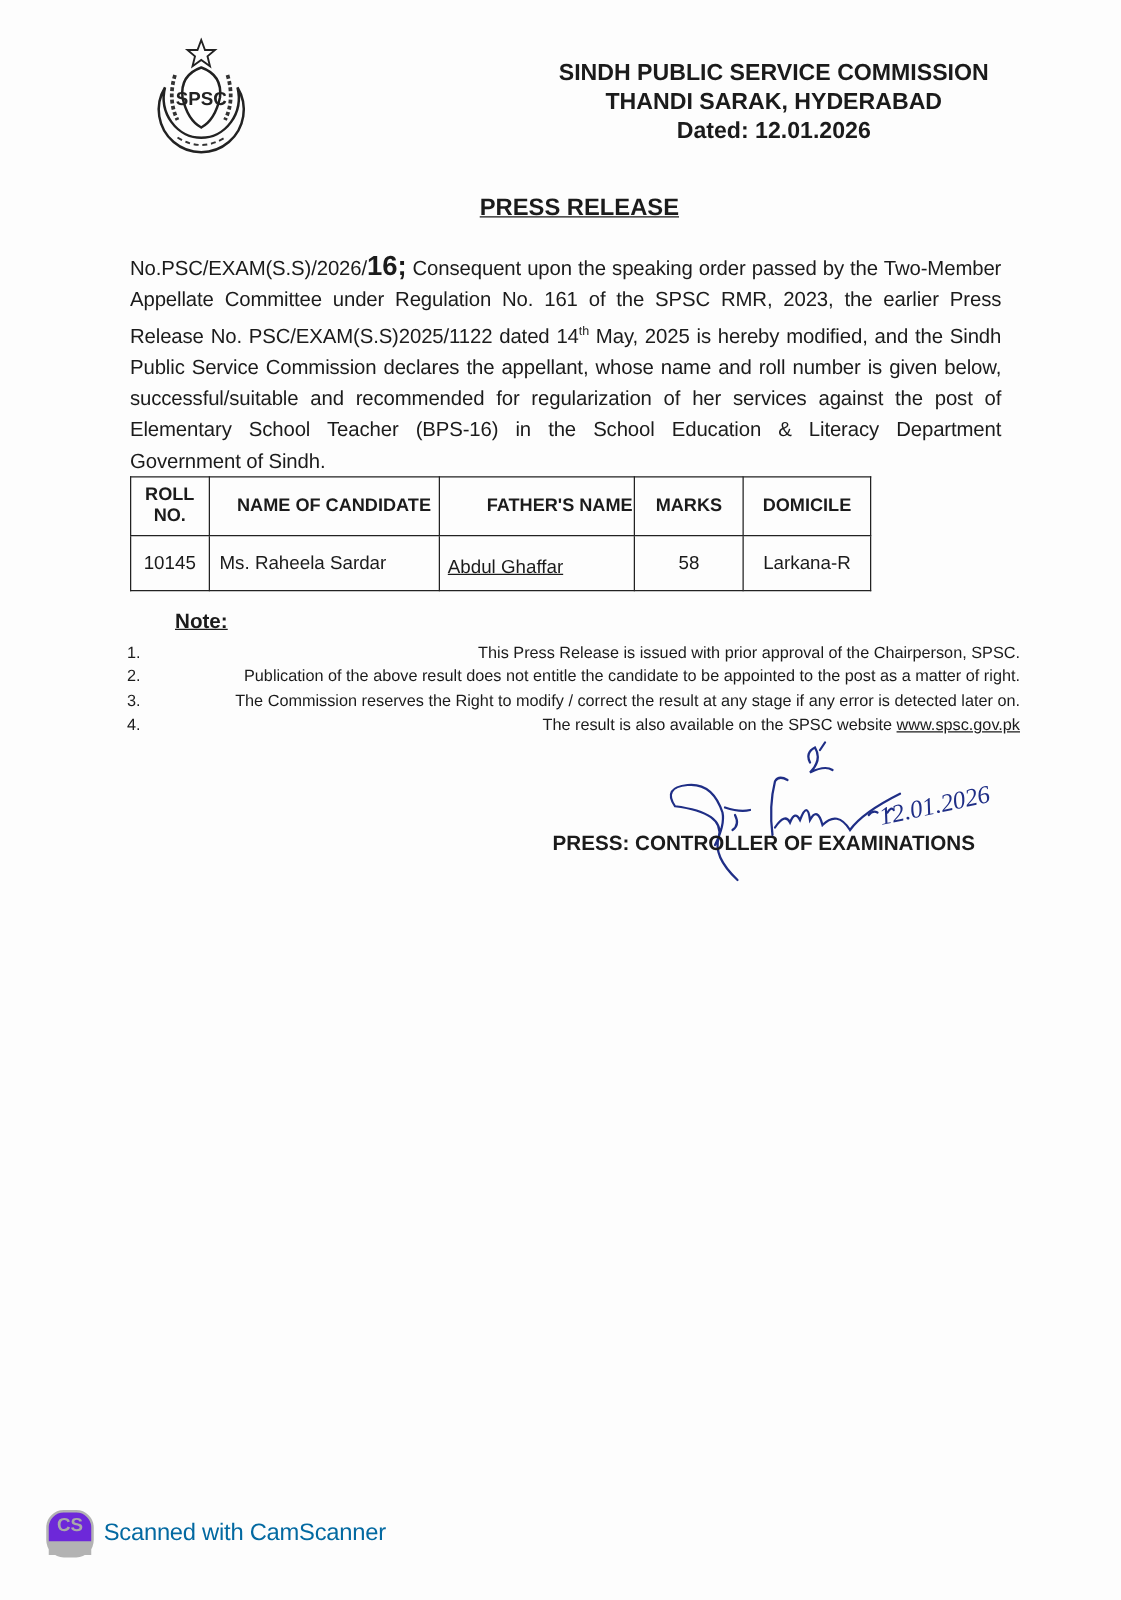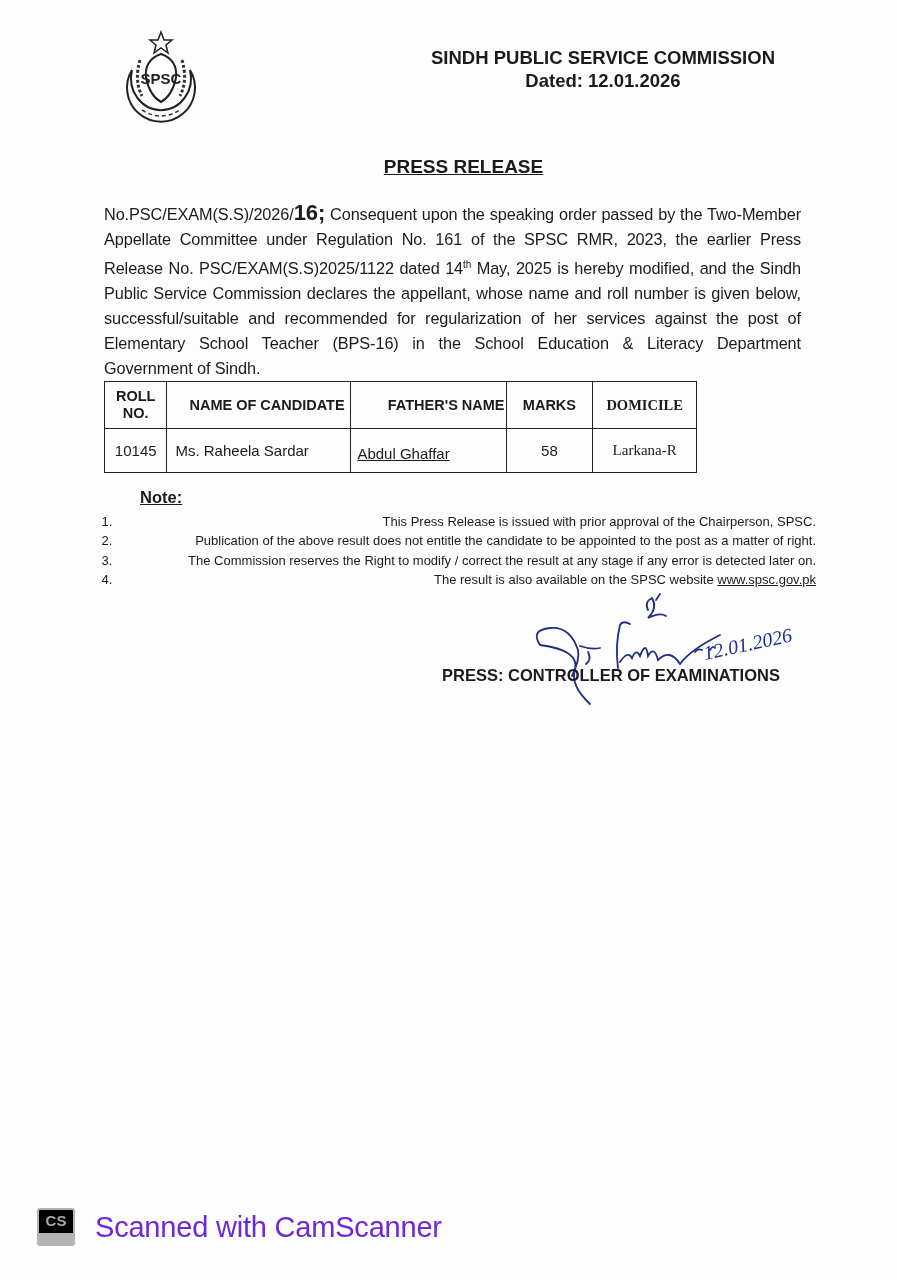--- a/index.html
+++ b/index.html
@@ -1,67 +1,68 @@
 <!DOCTYPE html>
 <html><head>
 <meta charset="utf-8">
 <style>
   html, body { margin: 0; padding: 0; }
   body {
     width: 897px; height: 1280px; background: #fdfdfd; position: relative; overflow: hidden;
     font-family: "Liberation Sans", sans-serif; color: #1b1b1b;
   }
   .logo { position: absolute; left: 120px; top: 30px; width: 82px; height: 100px; }
-  .header { position: absolute; left: 400px; top: 46px; width: 406px; text-align: center; font-weight: bold; font-size: 18.5px; line-height: 23px; }
+  .header { position: absolute; left: 416px; top: 46px; width: 406px; text-align: center; font-weight: bold; font-size: 18.5px; line-height: 23px; }
   .header div { white-space: nowrap; }
   .title { position: absolute; left: 0; top: 156px; width: 927px; text-align: center; font-weight: bold; font-size: 19px; text-decoration: underline; }
   .body-para { position: absolute; left: 104px; top: 200px; width: 697px; font-size: 16.3px; line-height: 25px; text-align: justify; letter-spacing: -0.1px; }
   .body-para .ref-num { font-weight: bold; font-size: 22px; }
   .body-para sup { font-size: 10px; }
   table.result { position: absolute; left: 104px; top: 381px; width: 593px; border-collapse: collapse; font-size: 15px; }
   table.result th, table.result td { border: 1.5px solid #222; }
   table.result th { font-weight: bold; height: 44px; font-size: 14.5px; line-height: 17px; }
   table.result td { height: 36px; }
   .c-roll { width: 70px; text-align: center; }
   .c-name { width: 205px; text-align: left; padding-left: 8px; }
   .c-father { width: 196px; }
   .c-marks { width: 102px; text-align: center; }
-  .c-dom { width: 115px; text-align: center; font-family: Liberation Serif, serif; }
+  .c-dom { width: 115px; text-align: center; }
   th.c-name { text-align: left; padding-left: 22px; }
   th.c-father { text-align: right; }
   td.c-father { text-align: left; padding-left: 6px; padding-top: 6px; vertical-align: middle; text-decoration: underline; }
   .note-label { position: absolute; left: 104px; top: 488px; font-weight: bold; font-size: 16.5px; text-decoration: underline; margin-left: 36px; }
   ol.notes { position: absolute; left: 92px; top: 512px; margin: 0; padding-left: 24px; font-size: 13px; line-height: 19.4px; width: 700px; }
   ol.notes li { padding-left: 6px; white-space: nowrap; text-align: right; }
   ol.notes .link { text-decoration: underline; }
   .signature { position: absolute; left: 520px; top: 590px; width: 290px; height: 120px; }
   .sig-title { position: absolute; left: 442px; top: 666px; font-weight: bold; font-size: 16.5px; white-space: nowrap; }
   .watermark { position: absolute; left: 37px; top: 1208px; display: flex; align-items: center; color: #a9a9a9; }
-  .cs-icon { width: 38px; height: 38px; border: 2px solid #b3b3b3; border-radius: 3px; box-sizing: border-box; position: relative; margin-right: 20px; background: #000000; }
+  .cs-icon { width: 38px; height: 38px; border: 2px solid #b3b3b3; border-radius: 14px; box-sizing: border-box; position: relative; margin-right: 8px; background: #6d28d9; }
   .cs-icon .cs-text { position: absolute; top: 2px; left: 0; width: 100%; text-align: center; font-weight: bold; font-size: 15px; color: #a9a9a9; }
   .cs-icon .cs-bar { position: absolute; bottom: 0; left: 0; width: 100%; height: 11px; background: #b3b3b3; }
-  .wm-text { font-size: 29px; color: #6d28d9; letter-spacing: -0.2px; }
+  .wm-text { font-size: 19px; color: #0369a1; letter-spacing: -0.2px; }
 </style>
 </head>
 <body>
 
 <div class="logo">
   <svg width="82" height="100" viewBox="0 0 82 100">
     <polygon points="41,2 44,10 52,10 46,15 48,23 41,18 34,23 36,15 30,10 38,10" fill="none" stroke="#222" stroke-width="1.5"></polygon>
     <path d="M12,40 A34,34 0 1,0 70,40 A30,32 0 1,1 12,40 Z" fill="none" stroke="#222" stroke-width="2"></path>
     <path d="M20,30 Q14,50 22,66" fill="none" stroke="#333" stroke-width="3" stroke-dasharray="3,2"></path>
     <path d="M62,30 Q68,50 60,66" fill="none" stroke="#333" stroke-width="3" stroke-dasharray="3,2"></path>
     <path d="M41,24 Q58,30 56,48 Q52,66 41,72 Q30,66 26,48 Q24,30 41,24 Z" fill="#fff" stroke="#222" stroke-width="2"></path>
     <text x="41" y="54" text-anchor="middle" font-family="'Liberation Sans', sans-serif" font-weight="bold" font-size="15" fill="#222">SPSC</text>
     <path d="M22,80 Q41,92 60,80" fill="none" stroke="#333" stroke-width="1.5" stroke-dasharray="4,3"></path>
   </svg>
 </div>
 
 <div class="header">
   <div>SINDH PUBLIC SERVICE COMMISSION</div>
+  <div>THANDI SARAK, HYDERABAD</div>
   <div>Dated: 12.01.2026</div>
 </div>
 
 <div class="title">PRESS RELEASE</div>
 
 <div class="body-para"><span>No.PSC/EXAM(S.S)/2026/</span><span class="ref-num">16;</span><span> Consequent upon the speaking order passed by the Two-Member Appellate Committee under Regulation No. 161 of the SPSC RMR, 2023, the earlier Press Release No. PSC/EXAM(S.S)2025/1122 dated 14</span><sup>th</sup><span> May, 2025 is hereby modified, and the Sindh Public Service Commission declares the appellant, whose name and roll number is given below, successful/suitable and recommended for regularization of her services against the post of Elementary School Teacher (BPS-16) in the School Education &amp; Literacy Department Government of Sindh.</span></div>
 
 <table class="result">
   <thead>
     <tr>

